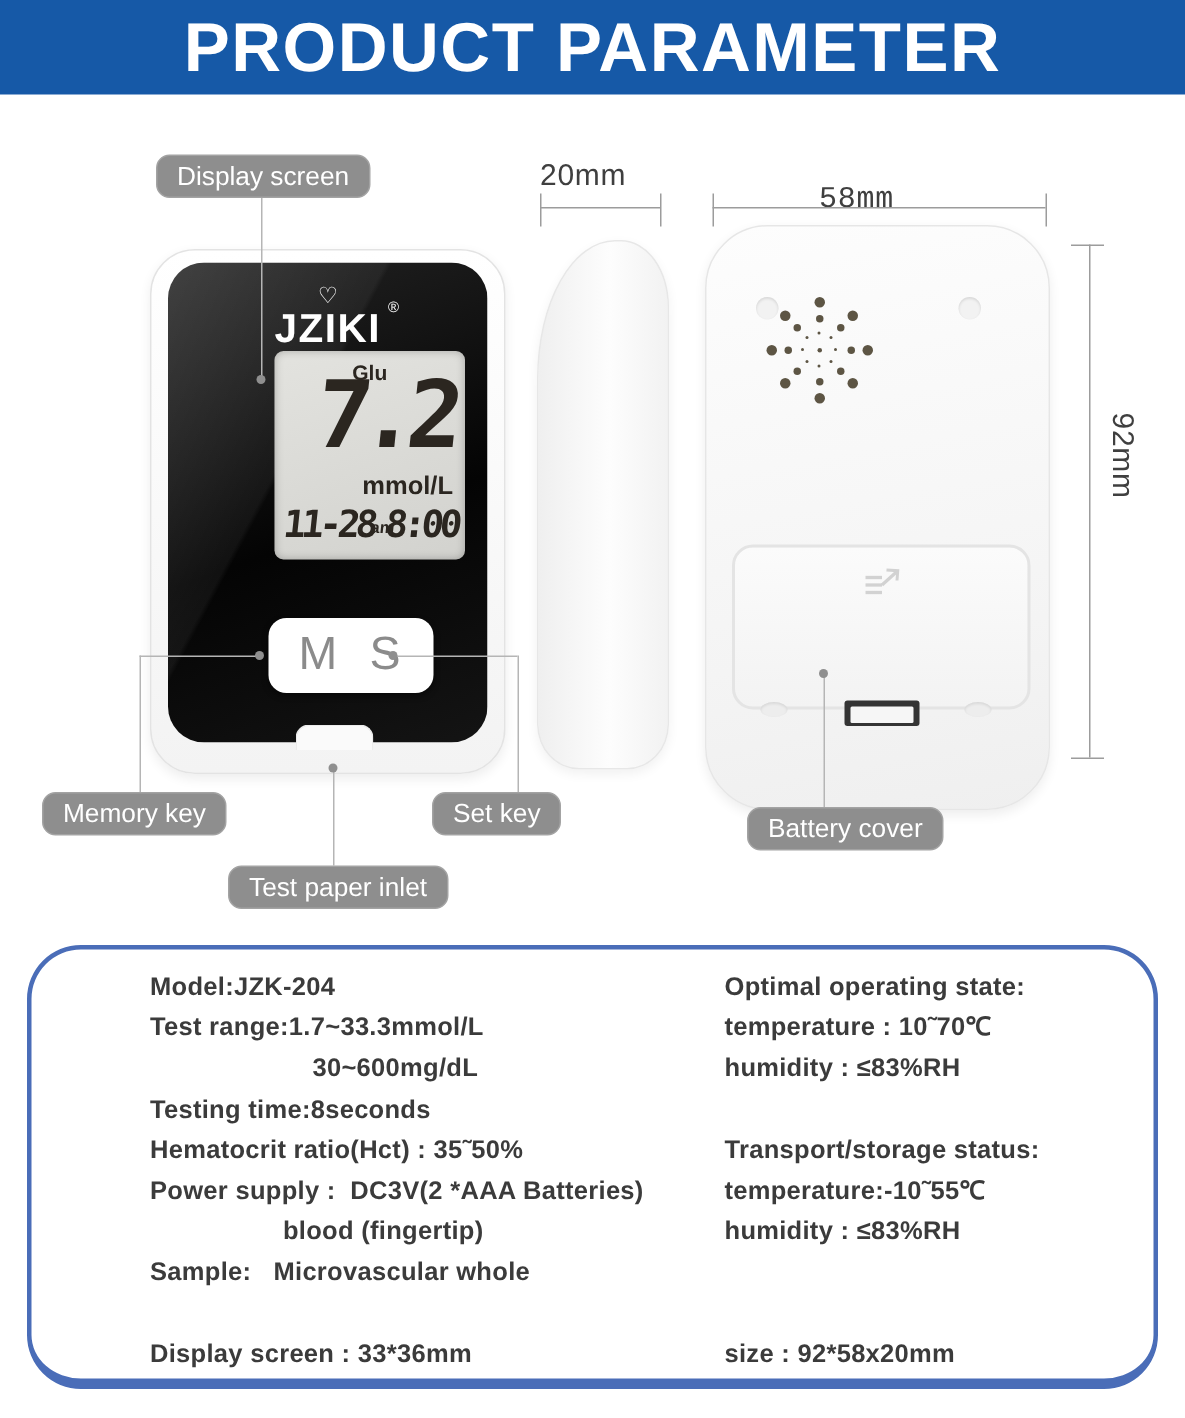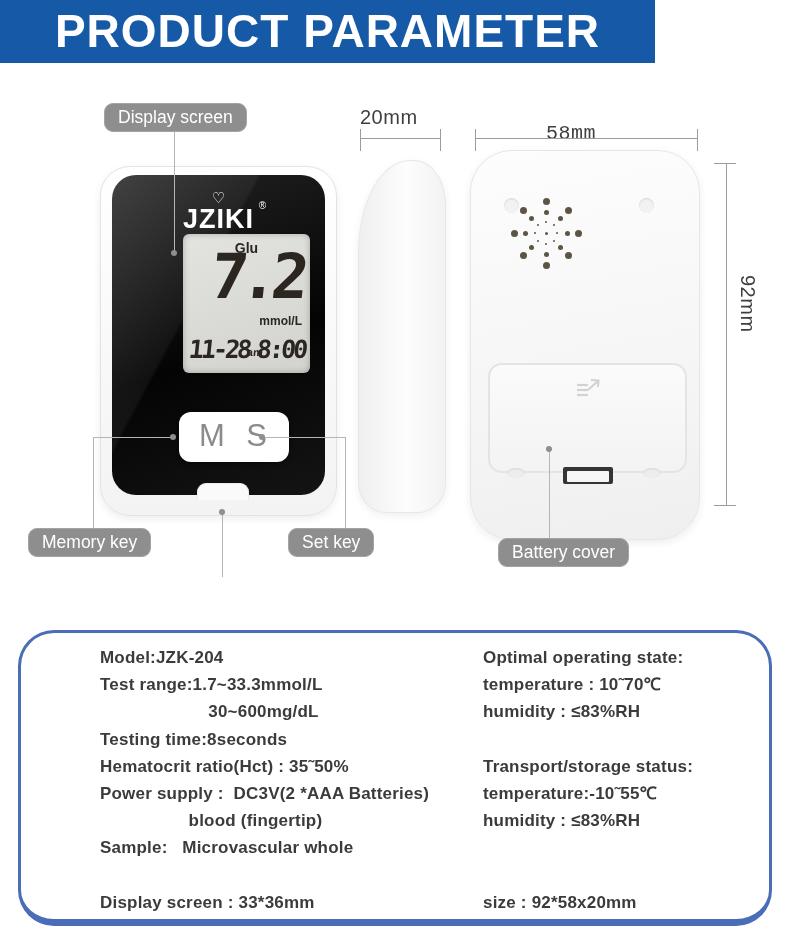--- a/index.html
+++ b/index.html
@@ -1,20 +1,20 @@
 <!DOCTYPE html>
 <html><head>
 <meta charset="utf-8">
 <style>
   * { margin:0; padding:0; box-sizing:border-box; }
   body { background:#fff; font-family:"Liberation Sans", sans-serif; }
   .canvas { position:relative; width:790px; height:945px; background:#fff; overflow:hidden; }
 
   
-  .header { position:absolute; left:0; top:0; width:655px; height:63px; background:#1659a7; }
+  .header { position:absolute; left:0; top:0; width:790px; height:63px; background:#1659a7; }
   .header h1 { color:#fff; font-size:46px; font-weight:bold; text-align:center; line-height:62px; letter-spacing:1px; }
 
   
   .pill { position:absolute; background:#8e8e8e; border:1px solid #a3a3a3; color:#fff; font-size:17.5px;
           padding:3px 13px; border-radius:9px; white-space:nowrap; z-index:6; }
 
   
   .leader { position:absolute; background:#b5b5b5; z-index:5; }
   .dot { position:absolute; width:6px; height:6px; border-radius:50%; background:#8f8f8f; z-index:7; }
 
@@ -34,21 +34,21 @@
   .logo-wrap { position:absolute; left:0; top:16px; width:100%; text-align:center; color:#fff; }
   .logo-heart { display:block; font-size:15px; line-height:13px; }
   .logo-text { font-size:27px; font-weight:bold; letter-spacing:1px; position:relative; }
   .logo-reg { position:absolute; top:-4px; right:-13px; font-size:10px; font-weight:normal; }
   .lcd { position:absolute; left:47px; top:59px; width:127px; height:139px; border-radius:6px;
          background:linear-gradient(160deg,#e3e3df 0%,#d2d2ce 100%);
          box-shadow:inset 0 0 6px rgba(0,0,0,0.25); color:#2b2620;margin-left:24px; }
   .lcd-mode { position:absolute; left:0; top:6px; width:100%; text-align:center; font-size:14px; font-weight:bold; }
   .lcd-value { position:absolute; right:8px; top:12px; font-family:"DejaVu Sans Mono", monospace; font-weight:bold;
                font-size:62px; line-height:62px; letter-spacing:-7px; transform:skewX(-6deg); }
-  .lcd-unit { position:absolute; right:8px; top:80px; font-size:12px; font-weight:bold; }
+  .lcd-unit { position:absolute; right:8px; top:80px; font-size:17px; font-weight:bold; }
   .lcd-date { position:absolute; left:6px; bottom:9px; font-family:"DejaVu Sans Mono", monospace; font-weight:bold;
               font-size:25px; letter-spacing:-3px; transform:skewX(-6deg); }
   .lcd-ampm { position:absolute; left:64px; bottom:15px; font-size:11px; font-weight:bold; transform:skewX(-6deg); }
   .lcd-time { position:absolute; right:5px; bottom:9px; font-family:"DejaVu Sans Mono", monospace; font-weight:bold;
               font-size:25px; letter-spacing:-3px; transform:skewX(-6deg); }
   .ms-bar { position:absolute; left:67px; top:237px; width:110px; height:50px; background:#fff;
             border-radius:12px; box-shadow:0 2px 4px rgba(0,0,0,0.45); }
   .ms-bar .m, .ms-bar .s { position:absolute; top:6px; font-size:31px; color:#8b8b8b; }
   .ms-bar .m { left:20px; }
   .ms-bar .s { right:22px; }
@@ -189,20 +189,21 @@
   <div class="pill" style="left:28px; top:528px;">Memory key</div>
   <div class="leader" style="left:93px; top:437px; width:80px; height:1px;"></div>
   <div class="leader" style="left:93px; top:437px; width:1px; height:91px;"></div>
   <div class="dot" style="left:170px; top:434px;"></div>
 
   <div class="pill" style="left:288px; top:528px;">Set key</div>
   <div class="leader" style="left:262px; top:437px; width:83px; height:1px;"></div>
   <div class="leader" style="left:345px; top:437px; width:1px; height:91px;"></div>
   <div class="dot" style="left:259px; top:434px;"></div>
 
+  <div class="pill" style="left:152px; top:577px;">Test paper inlet</div>
   <div class="leader" style="left:222px; top:513px; width:1px; height:64px;"></div>
   <div class="dot" style="left:219px; top:509px;"></div>
 
   <div class="pill" style="left:498px; top:538px;">Battery cover</div>
   <div class="leader" style="left:549px; top:449px; width:1px; height:89px;"></div>
   <div class="dot" style="left:546px; top:446px;"></div>
 
   <div class="spec-box"></div>
   <div class="spec-col left">
     <div class="spec-line">Model:JZK-204</div>

